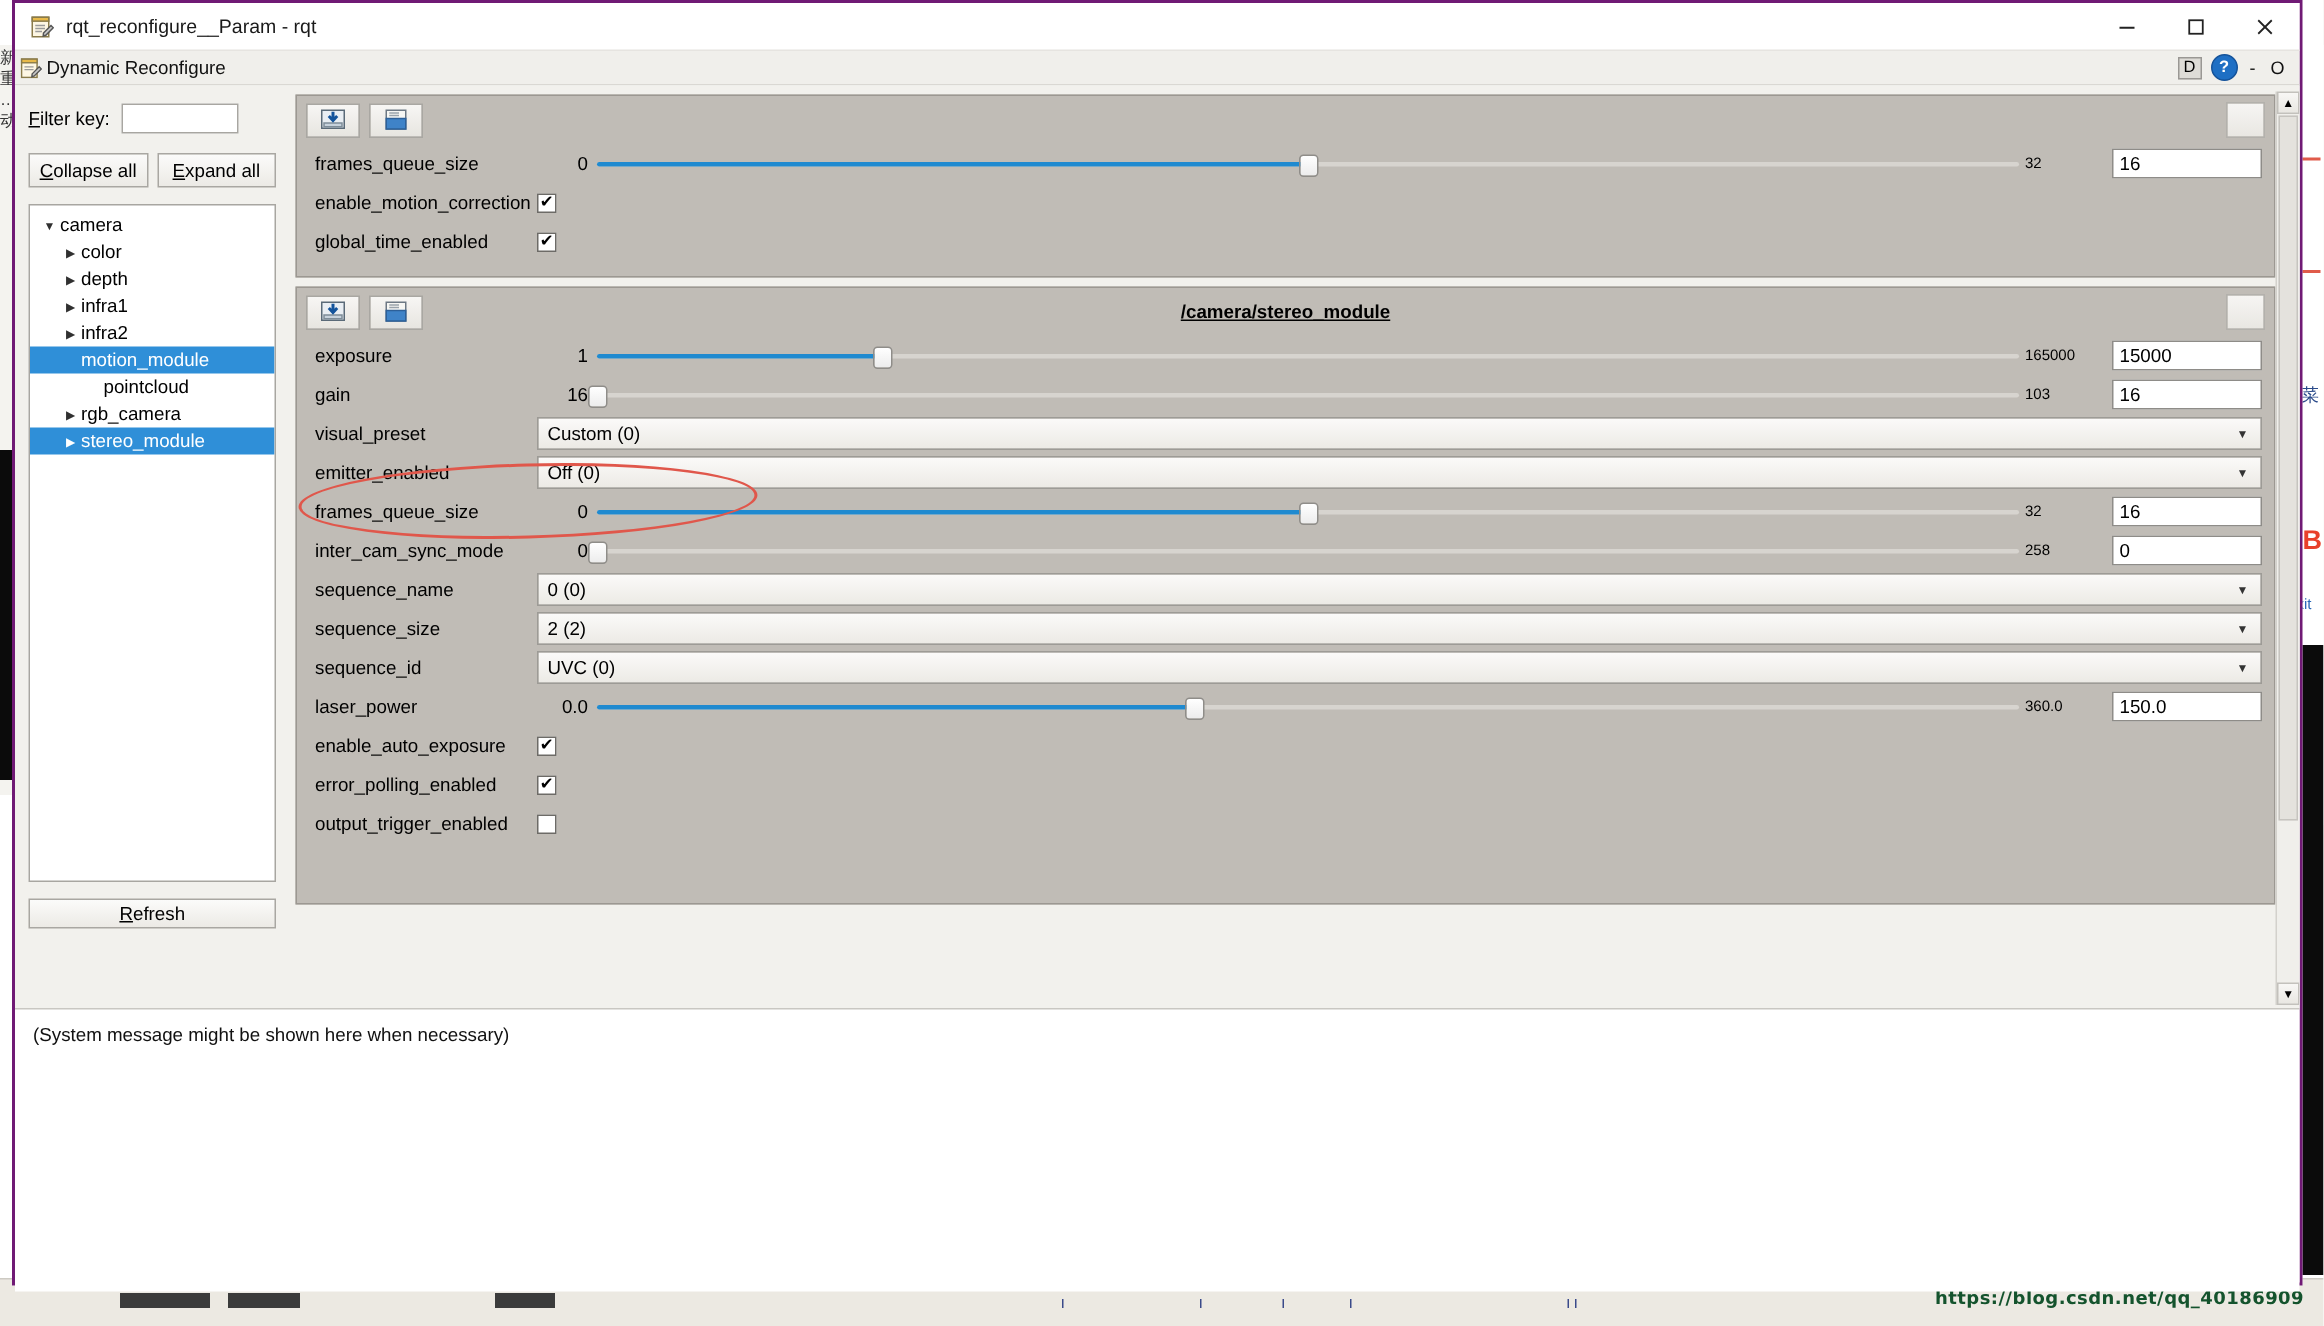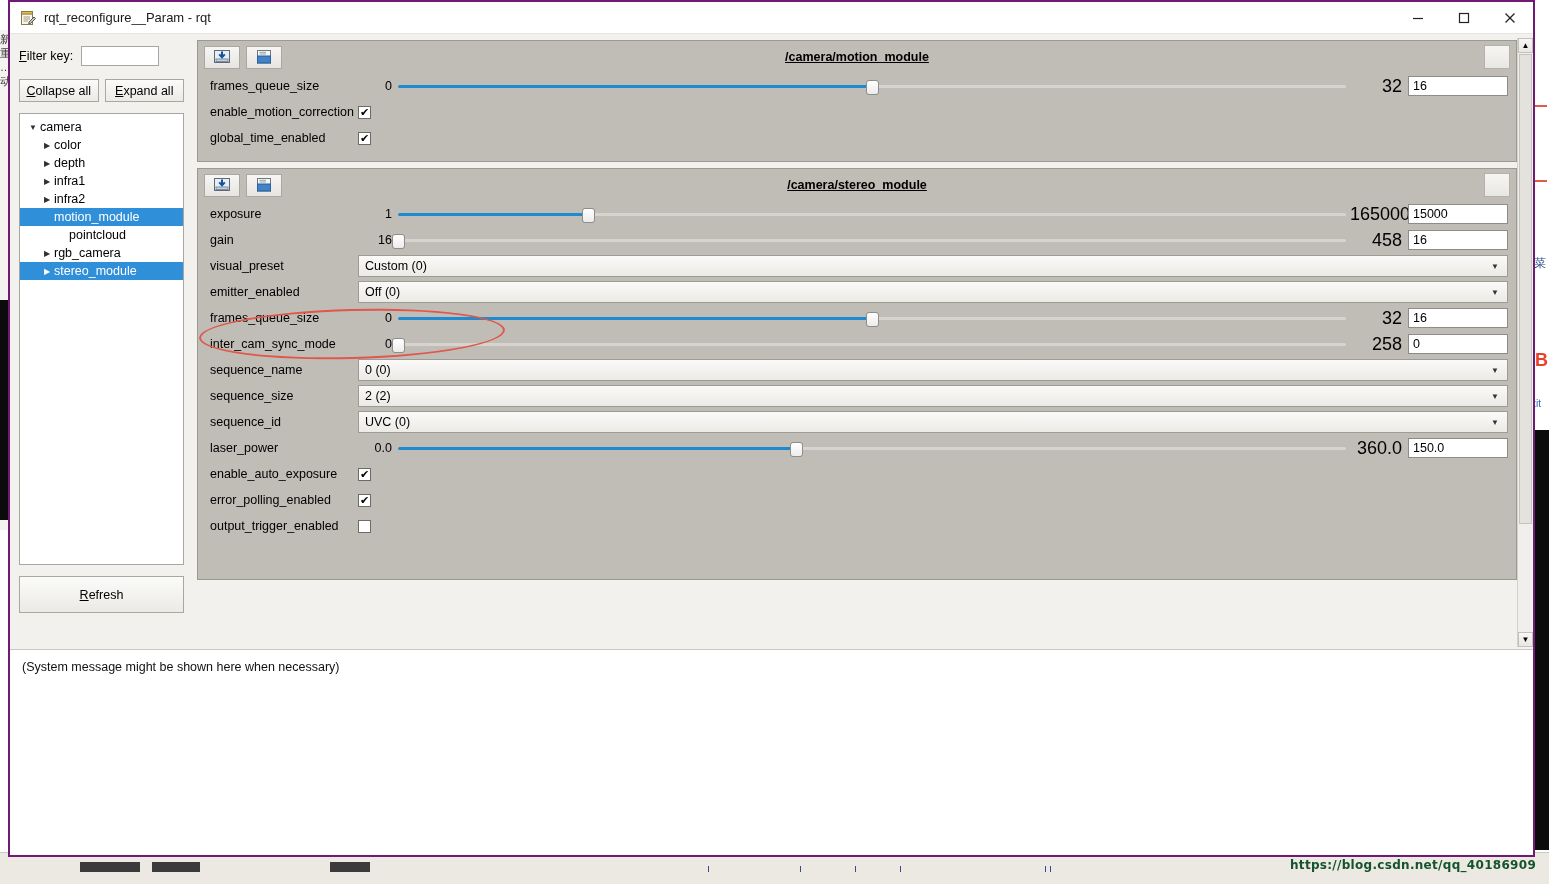--- a/index.html
+++ b/index.html
@@ -53,38 +53,38 @@
   .filter-label u{text-decoration:underline;}
   #filter-input{width:78px;height:20px;border:1px solid #a8a6a1;background:#fff;box-sizing:border-box;font-size:12px;padding:0 3px;outline:none;}
   .btn-row{display:flex;gap:6px;margin-bottom:11px;}
   .gbtn{flex:1;height:23px;background:linear-gradient(#fbfbfa,#eceae5);border:1px solid #a9a7a2;font-size:12.5px;display:flex;align-items:center;justify-content:center;box-sizing:border-box;}
   .gbtn u{text-decoration:underline;}
   #tree{height:452px;background:#fff;border:1px solid #a8a6a1;box-sizing:border-box;padding-top:4px;overflow:hidden;}
   .tnode{height:18px;display:flex;align-items:center;font-size:12.5px;padding-left:6px;white-space:nowrap;}
   .tnode.sel{background:#2f8fd8;color:#fff;}
   .arrow{width:14px;display:inline-block;text-align:center;font-size:8px;color:#303030;}
   .tnode.sel .arrow{color:#fff;}
-  #refresh-btn{margin-top:11px;height:37px;}
+  #refresh-btn{margin-top:11px;height:20px;}
 
   
   #rightpane{flex:1;position:relative;padding:6px 0 0 2px;background:#f2f1ed;overflow:hidden;}
   .group{background:#c0bcb6;border:1px solid #9c9892;margin:0 16px 6px 2px;box-sizing:border-box;position:relative;}
   .group-head{height:32px;display:flex;align-items:center;position:relative;}
   .toolbtn{width:36px;height:23px;margin-left:6px;background:linear-gradient(#f7f6f4,#e7e5e0);border:1px solid #a9a7a2;display:flex;align-items:center;justify-content:center;box-sizing:border-box;}
   .group-title{position:absolute;left:0;right:0;text-align:center;font-size:12.5px;font-weight:bold;text-decoration:underline;pointer-events:none;}
   .group-corner{position:absolute;right:6px;top:4px;width:26px;height:24px;background:linear-gradient(#f6f5f3,#e9e7e2);border:1px solid #b3b1ac;box-sizing:border-box;}
 
   .param{display:flex;align-items:center;height:26px;padding-left:12px;}
   .plabel{width:148px;font-size:12.5px;white-space:nowrap;}
   .pmin{width:34px;text-align:right;font-size:12.5px;margin-right:6px;}
   .slider{position:relative;flex:1;height:18px;}
   .track{position:absolute;top:8px;left:0;right:0;height:3px;background:#d7d4cf;border-radius:2px;}
   .fill{position:absolute;top:8px;left:0;height:3px;background:#1f8ad0;border-radius:2px;}
   .handle{position:absolute;top:3px;width:13px;height:15px;background:linear-gradient(#ffffff,#ececec);border:1px solid #8f8d89;border-radius:3px;box-sizing:border-box;}
-  .pmax{width:52px;text-align:right;font-size:18px;margin:0 6px 0 4px;}
+  .pmax{width:52px;font-size:10px;margin:0 6px 0 4px;}
   .pval{width:100px;height:20px;background:#fff;border:1px solid #8e8c88;box-sizing:border-box;font-size:12.5px;padding:0 4px;margin-right:8px;display:flex;align-items:center;}
   .combo{flex:1;height:22px;margin-right:8px;background:linear-gradient(#fbfaf9,#eceae5);border:1px solid #9d9b96;box-sizing:border-box;display:flex;align-items:center;padding:0 6px;font-size:12.5px;position:relative;}
   .combo .caret{position:absolute;right:8px;font-size:8px;color:#333;}
   .cbrow{height:26px;}
   .checkbox{width:13px;height:13px;background:#fff;border:1px solid #6d6b67;box-sizing:border-box;display:flex;align-items:center;justify-content:center;font-size:11px;line-height:11px;color:#000;}
 
   
   #vscroll{position:absolute;right:0;top:4px;width:15px;bottom:2px;background:#f0efeb;border-left:1px solid #d3d1cc;}
   #vscroll .arrowbox{height:15px;display:flex;align-items:center;justify-content:center;font-size:8px;background:linear-gradient(#f8f7f5,#e9e7e2);border:1px solid #c3c1bc;box-sizing:border-box;}
   #vthumb{position:absolute;left:1px;right:1px;top:16px;height:470px;background:#e4e2dd;border:1px solid #c6c4bf;box-sizing:border-box;}
@@ -156,20 +156,38 @@
       </div>
       <div class="winbtn">
         <svg class="ico" width="14" height="14" viewBox="0 0 14 14">
             <line x1="2.5" y1="2.5" x2="11.5" y2="11.5" stroke="#222" stroke-width="1.2"></line>
             <line x1="11.5" y1="2.5" x2="2.5" y2="11.5" stroke="#222" stroke-width="1.2"></line>
           </svg>
       </div>
     </div>
   </div>
 
+  <div id="pluginbar">
+    <span class="p-icon">
+      <svg class="ico" width="15" height="15" viewBox="0 0 16 16">
+        <rect x="1.5" y="1.5" width="11" height="13" fill="#fdf6e3" stroke="#8a7b4a"></rect>
+        <rect x="1.5" y="1.5" width="11" height="2.6" fill="#e8b94a" stroke="#8a7b4a"></rect>
+        <line x1="3.5" y1="7" x2="10" y2="7" stroke="#9a9a9a"></line>
+        <line x1="3.5" y1="9" x2="10" y2="9" stroke="#9a9a9a"></line>
+        <path d="M9 12 L14 7 L15.5 8.5 L10.5 13.5 L8.8 14 Z" fill="#c8c8c8" stroke="#555"></path>
+      </svg>
+    </span>
+    <span class="p-text">Dynamic Reconfigure</span>
+    <div class="pluginbtns">
+      <span class="pbtn-d">D</span>
+      <span class="pbtn-q">?</span>
+      <span class="pbtn-t">-</span>
+      <span class="pbtn-t">O</span>
+    </div>
+  </div>
 
   <div id="content">
 
     <div id="leftpane">
       <div class="filter-row">
         <span class="filter-label"><u>F</u>ilter key:</span>
         <input id="filter-input" type="text" value="" style="">
       </div>
       <div class="btn-row">
         <div class="gbtn">
@@ -238,21 +256,20 @@
               <div class="toolbtn">
                 <span>
                   <svg class="ico" width="18" height="16" viewBox="0 0 18 16">
     <rect x="2.5" y="1.5" width="13" height="12.5" fill="#f6f6f3" stroke="#6d7884"></rect>
     <rect x="2.5" y="7" width="13" height="7" fill="#3f83c8" stroke="#2d6099"></rect>
     <line x1="4.5" y1="3.3" x2="11" y2="3.3" stroke="#9aa3ab"></line>
     <line x1="4.5" y1="5" x2="11" y2="5" stroke="#9aa3ab"></line>
   </svg>
                 </span>
               </div>
-              <div class="group-title">/camera/motion_module</div>
               <div class="group-corner"></div>
             </div>
             <div class="param">
               <div class="plabel">frames_queue_size</div>
               <div class="pmin">0</div>
               <div class="slider">
                 <div class="track"></div>
                 <div class="fill" style="width:50%"></div>
                 <div class="handle" style="left:calc(50% - 6px)"></div>
               </div>
@@ -305,21 +322,21 @@
               <div class="pval">15000</div>
             </div>
             <div class="param">
               <div class="plabel">gain</div>
               <div class="pmin">16</div>
               <div class="slider">
                 <div class="track"></div>
                 <div class="fill" style="width:0%"></div>
                 <div class="handle" style="left:calc(0% - 6px)"></div>
               </div>
-              <div class="pmax">458</div>
+              <div class="pmax">103</div>
               <div class="pval">16</div>
             </div>
             <div class="param">
               <div class="plabel">visual_preset</div>
               <div class="combo">
                 <span>Custom (0)</span>
                 <span class="caret">▼</span>
               </div>
             </div>
             <div class="param">

